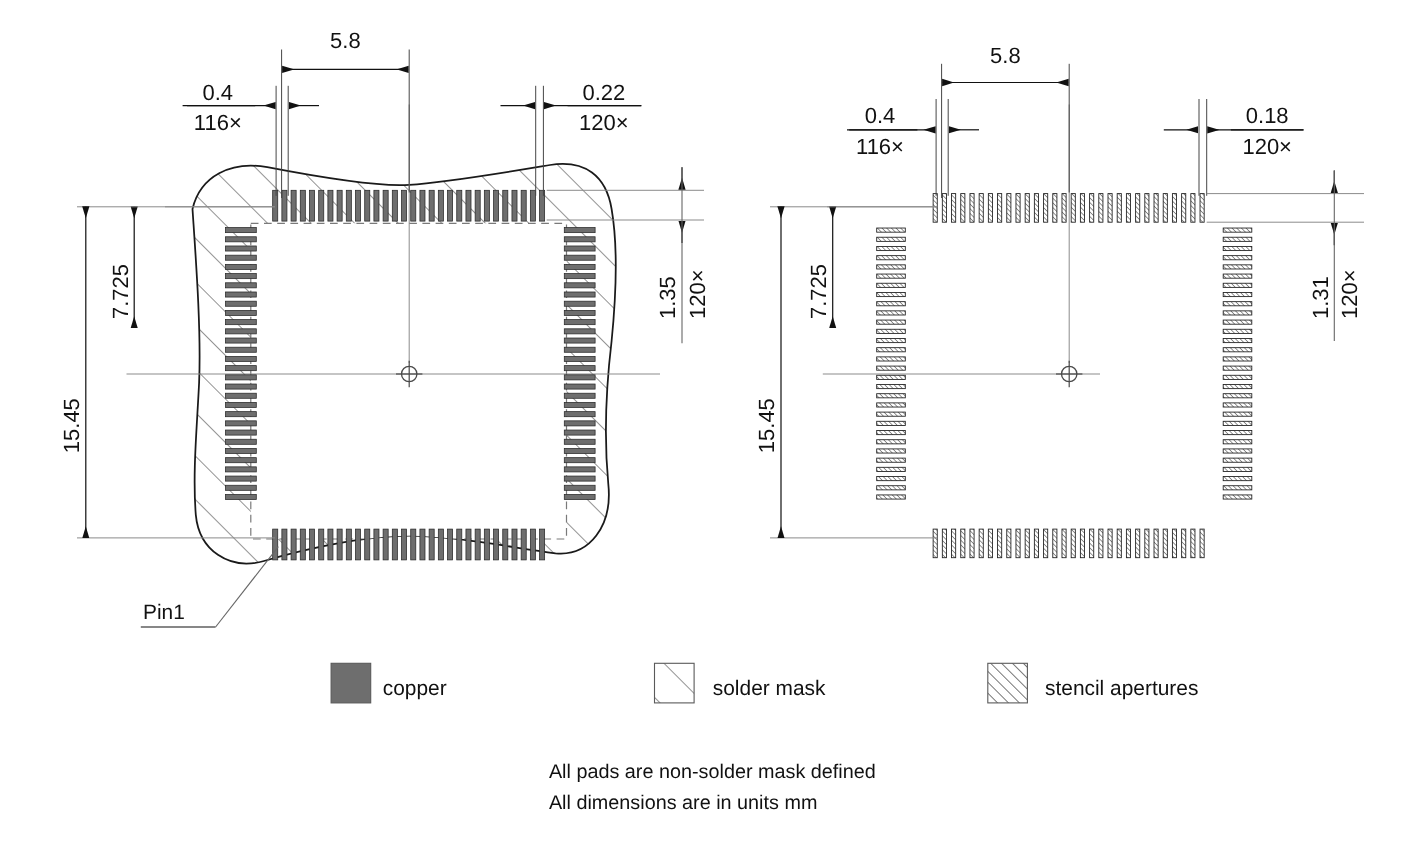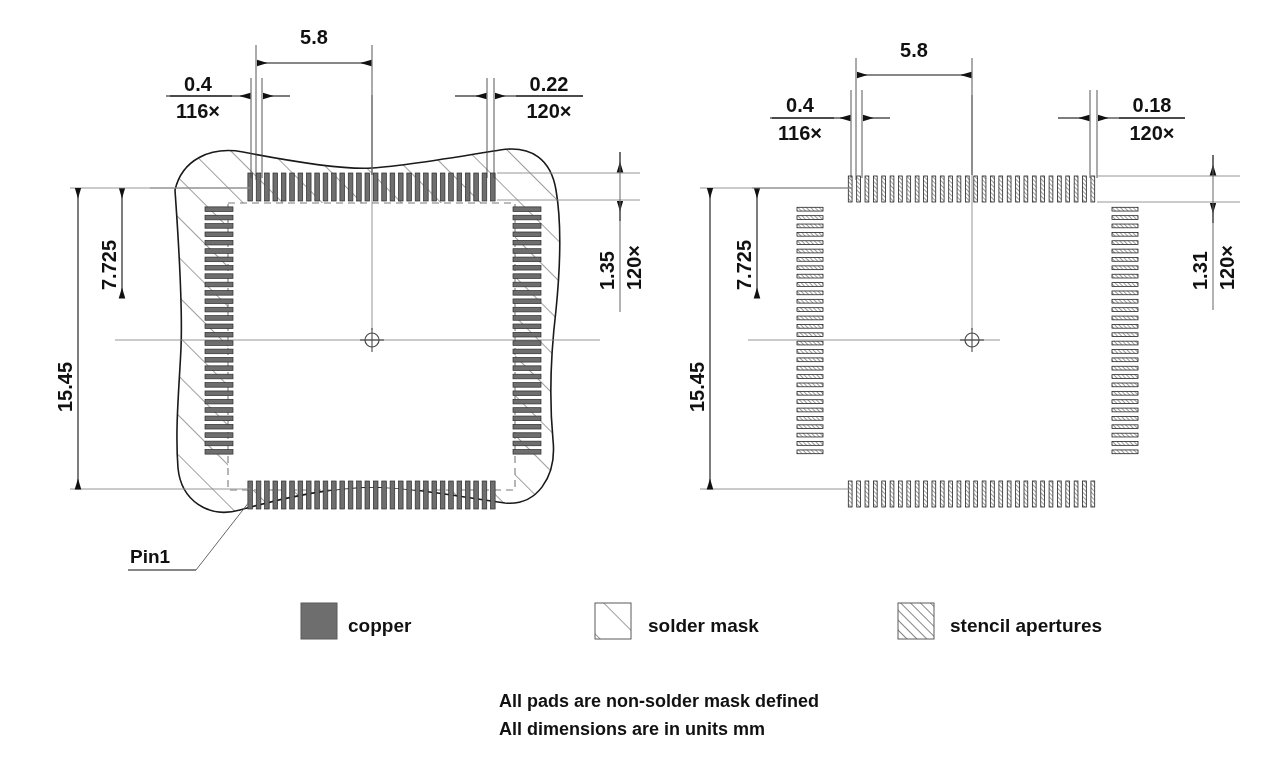--- a/index.html
+++ b/index.html
@@ -3,21 +3,21 @@
 <meta charset="utf-8">
 <title>QFP Land Pattern Drawing</title>
 <style>
   html,body{margin:0;padding:0;background:#ffffff;}
   body{
     width:1280px;height:767px;overflow:hidden;
     font-family:"Liberation Sans","DejaVu Sans",sans-serif;
     color:#1a1a1a;
     position:relative;
   }
-  #stage{position:absolute;left:0;top:0;width:1280px;height:616px;font-weight:bold;}
+  #stage{position:absolute;left:0;top:0;width:1280px;height:616px;}
   svg{display:block;}
   .dimtxt{font-family:"Liberation Sans","DejaVu Sans",sans-serif;font-size:20px;fill:#111;}
   .legtxt{font-family:"Liberation Sans","DejaVu Sans",sans-serif;font-size:19px;fill:#111;}
   .notetxt{font-family:"Liberation Sans","DejaVu Sans",sans-serif;font-size:18px;fill:#111;}
   .pintxt{font-family:"Liberation Sans","DejaVu Sans",sans-serif;font-size:19px;fill:#111;}
 </style>
 </head>
 <body>
 
 <div id="stage">

